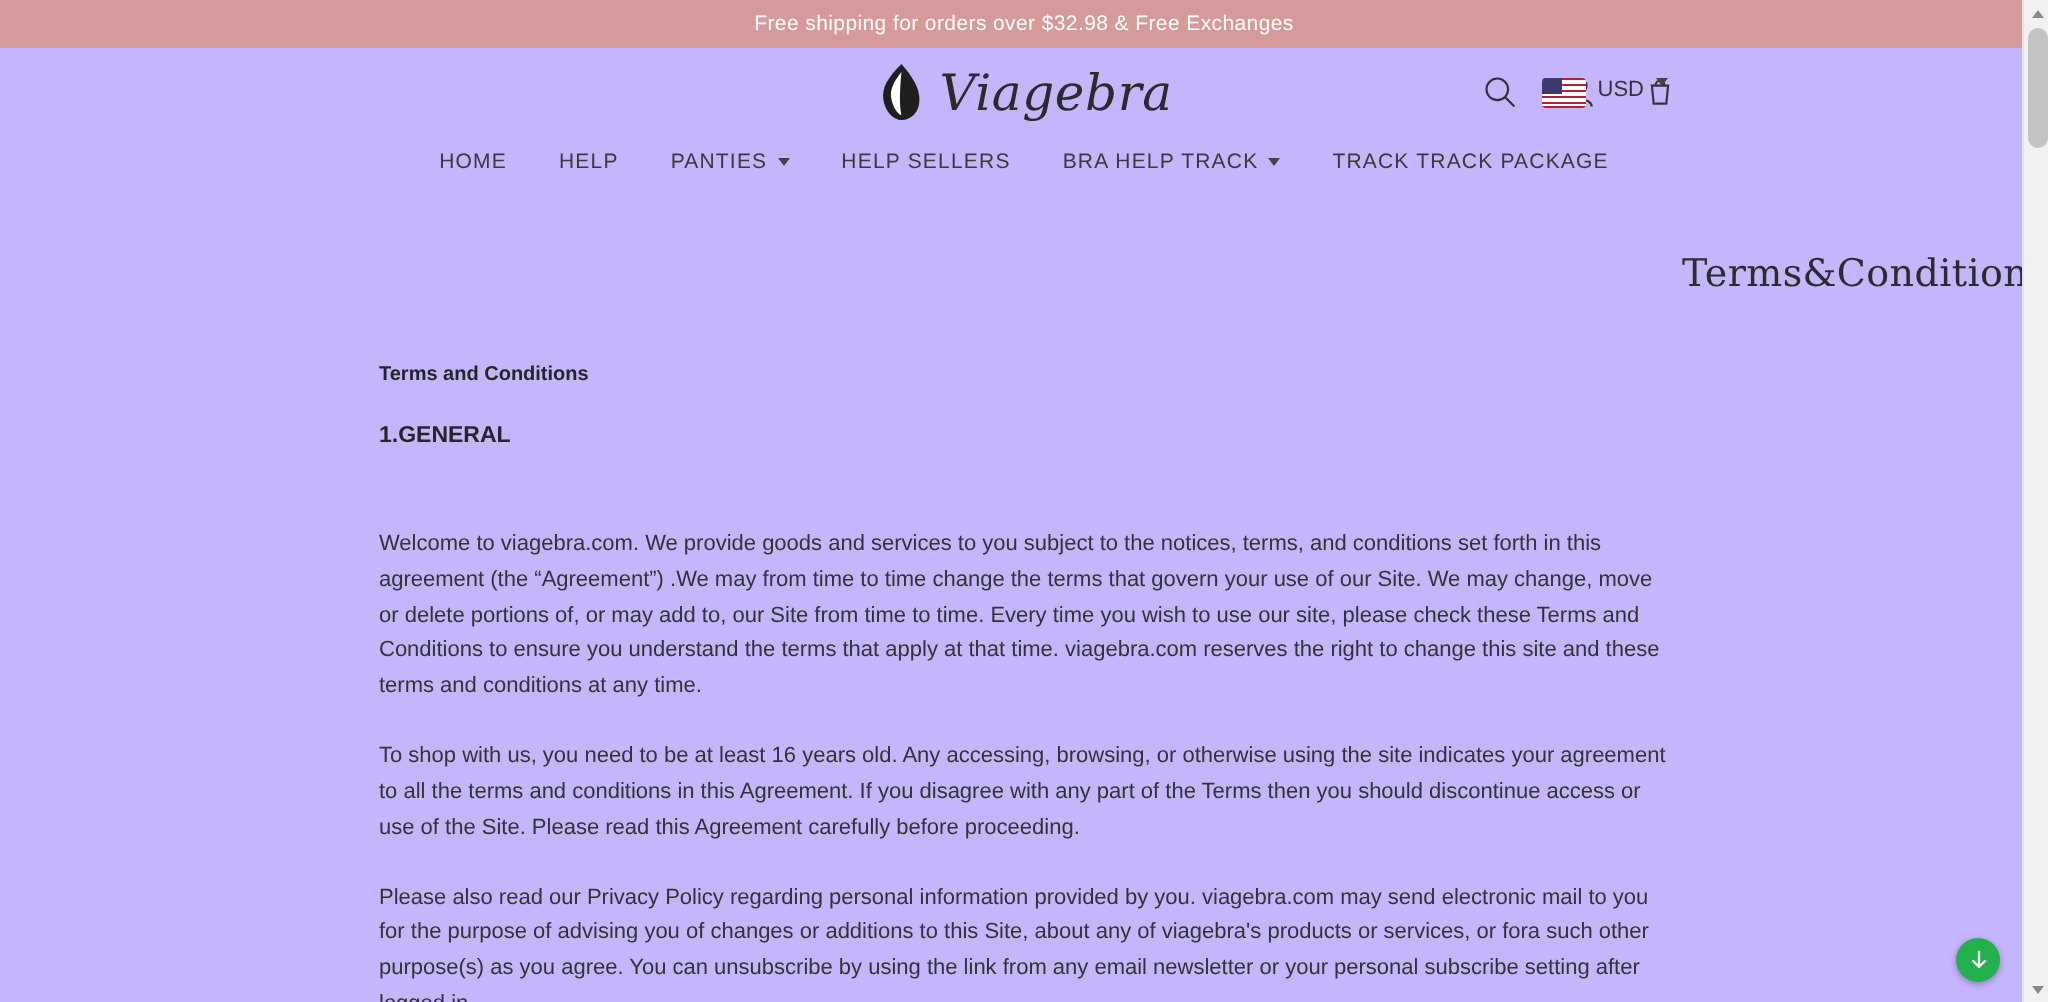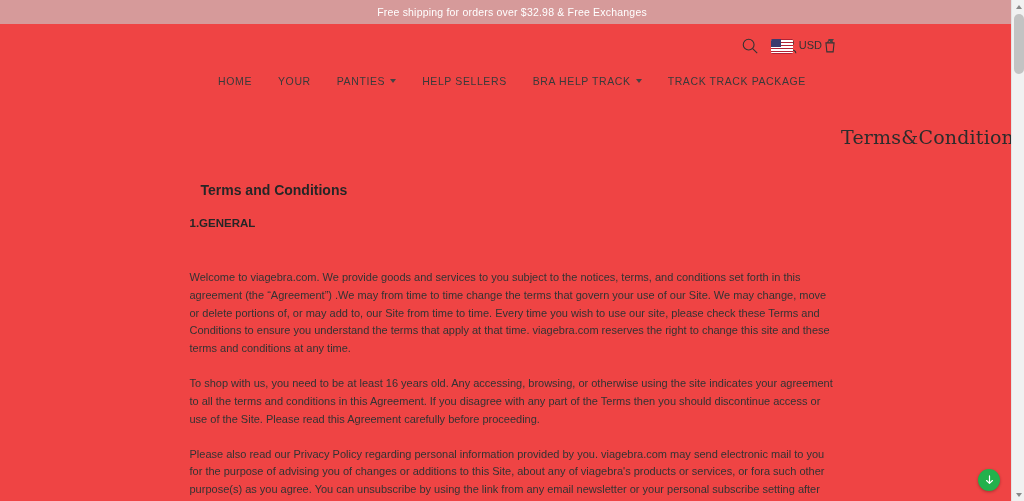--- a/index.html
+++ b/index.html
@@ -8,21 +8,21 @@
     width: 1024px; height: 501px;
     overflow: hidden;
     background: #ffffff;
     font-family: "Liberation Sans", sans-serif;
   }
   .page {
     position: relative;
     width: 1024px;
     height: 501px;
     overflow: hidden;
-    background: #ef4444;
+    background: #c4b5fd;
   }
 
   
   .announce {
     height: 24px;
     background: #d69a9a;
     color: #ffffff;
     display: flex;
     align-items: center;
     justify-content: center;
@@ -130,23 +130,23 @@
     color: #2c2c2c;
     margin: 0 0 34px 0;
     letter-spacing: .2px;
   }
   .content {
     width: 645px;
     margin: 0 auto;
     color: #2f2f2f;
   }
   .content h3 {
-    font-size: 14px;
+    font-size: 10px;
     font-weight: bold;
-    margin: 0 0 19px 11px;
+    margin: 0 0 19px 0;
     color: #262626;
   }
   .content h4 {
     font-size: 11.5px;
     font-weight: bold;
     margin: 0 0 40px 0;
     color: #262626;
   }
   .content p {
     font-size: 11px;
@@ -207,20 +207,27 @@
 </head>
 <body>
 
 <div class="page">
 
   <div class="announce">
     <span>Free shipping for orders over $32.98 &amp; Free Exchanges</span>
   </div>
 
   <div class="header">
+    <div class="logo-wrap">
+      <svg class="logo-mark" viewBox="0 0 26 30">
+        <path d="M13 1 C6 8 3 13 4 19 C5 25 9 29 13 29 C18 29 22 25 22 19 C22 13 19 8 13 1 Z" fill="#1f1f1f"></path>
+        <path d="M13 5 C9 10 7 14 8 18.5 C9 23 11 26 13 26.5 C12 22 12 16 13 5 Z" fill="#ffffff"></path>
+      </svg>
+      <span class="logo-text">Viagebra</span>
+    </div>
 
     <div class="header-right">
       <svg class="hicon" viewBox="0 0 20 20">
         <circle cx="8.5" cy="8.5" r="6" fill="none" stroke="#333" stroke-width="1.2"></circle>
         <line x1="13" y1="13" x2="18" y2="18" stroke="#333" stroke-width="1.2"></line>
       </svg>
       <svg class="hicon" viewBox="0 0 20 20">
         <circle cx="10" cy="6.5" r="3.6" fill="none" stroke="#333" stroke-width="1.2"></circle>
         <path d="M3.5 18 C3.5 12.8 16.5 12.8 16.5 18" fill="none" stroke="#333" stroke-width="1.2"></path>
       </svg>
@@ -242,21 +249,21 @@
       <span>USD</span>
       <span class="caret"></span>
     </div>
   </div>
 
   <div class="nav">
     <div class="nav-item">
       <span>HOME</span>
     </div>
     <div class="nav-item">
-      <span>YOUR</span>
+      <span>HELP</span>
     </div>
     <div class="nav-item">
       <span>PANTIES</span>
       <span class="caret"></span>
     </div>
     <div class="nav-item">
       <span>HELP SELLERS</span>
     </div>
     <div class="nav-item">
       <span>BRA HELP TRACK</span>

